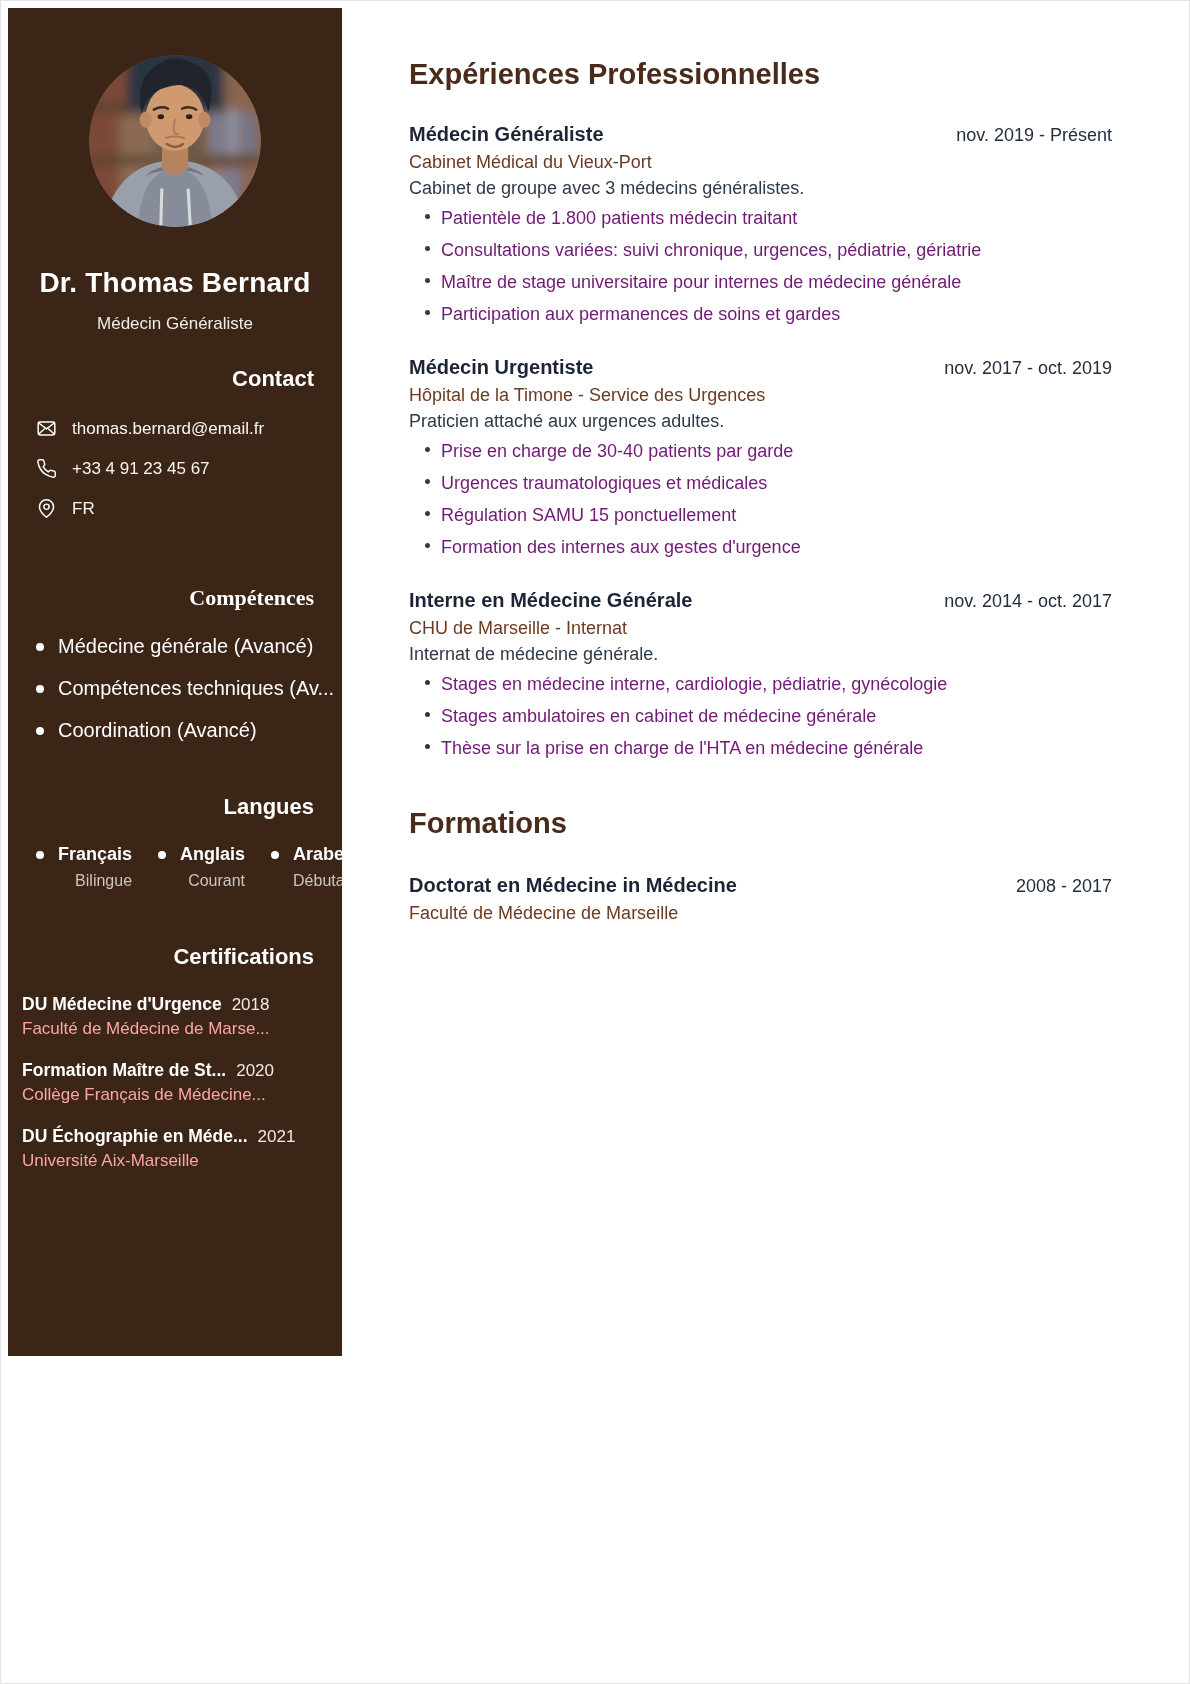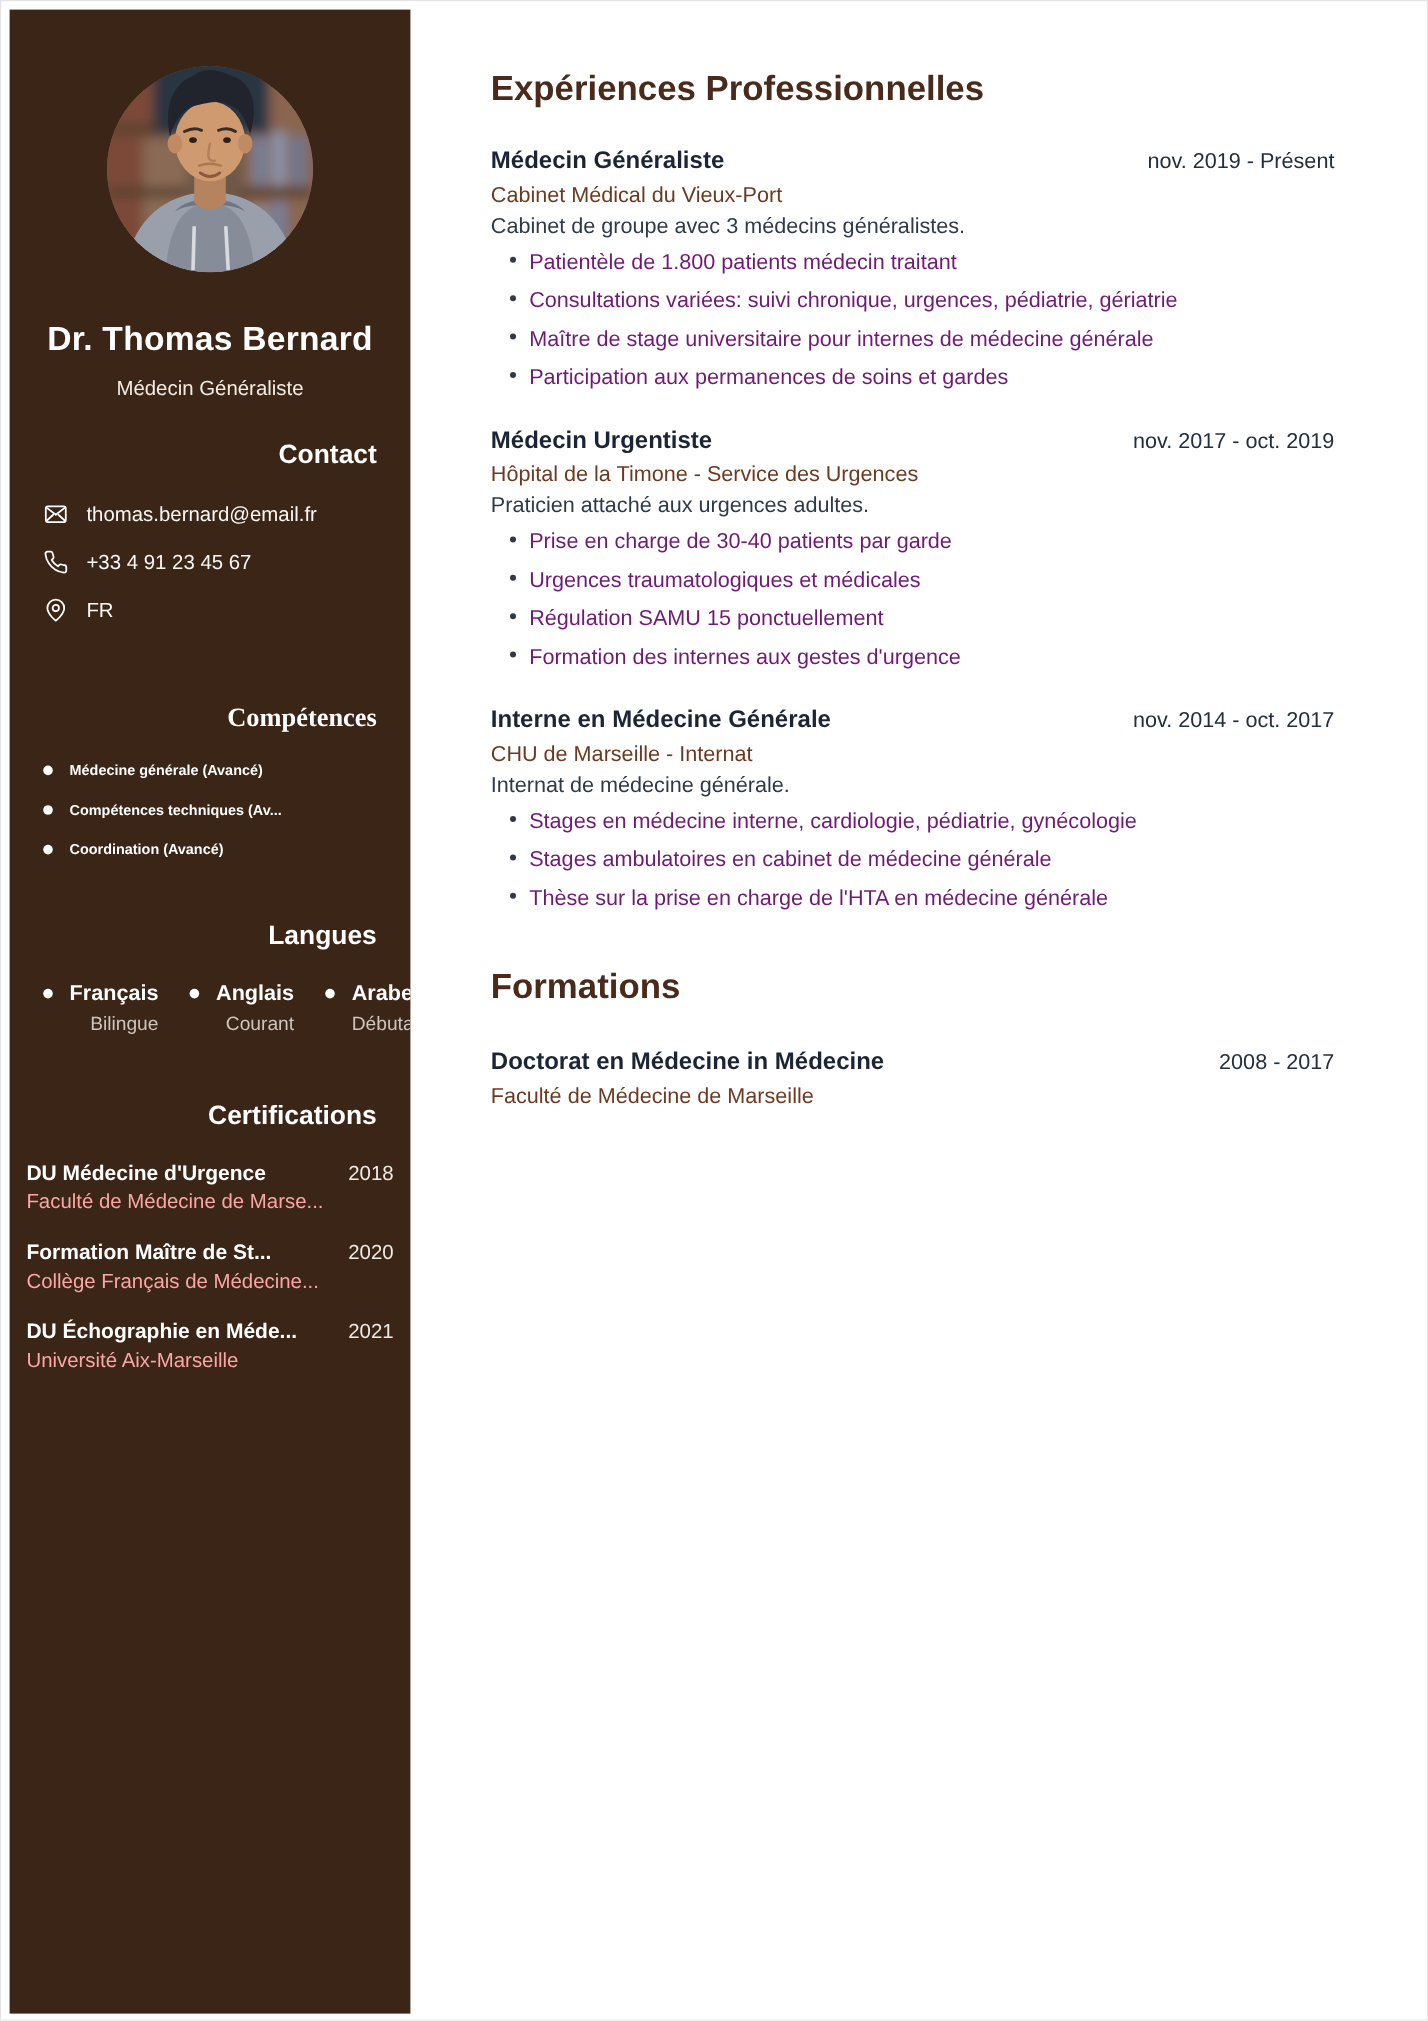--- a/index.html
+++ b/index.html
@@ -14,21 +14,21 @@
     border: 1px solid #e4e4e4;
     overflow: hidden;
   }
 
   
   .sidebar {
     position: absolute;
     left: 7px;
     top: 7px;
     width: 334px;
-    height: 1670px;
+    height: 1348px;
     background: #3a2517;
     color: #ffffff;
     overflow: hidden;
   }
   .avatar-wrap {
     width: 172px;
     height: 172px;
     margin: 47px auto 0 auto;
     border-radius: 50%;
     overflow: hidden;
@@ -58,30 +58,30 @@
   .contact-row { display: flex; align-items: center; gap: 15px; font-size: 17px; color: #faf7f4; }
   .contact-row svg { width: 21px; height: 21px; stroke: #ffffff; fill: none; stroke-width: 1.7; stroke-linecap: round; stroke-linejoin: round; flex: 0 0 auto; }
 
   .heading-skills { margin-top: 66px; font-family: Liberation Serif, serif; }
   .skill-list { margin-top: 24px; display: flex; flex-direction: column; gap: 19px; }
   .bullet-row { display: flex; align-items: center; gap: 14px; }
   .dot {
     width: 8px; height: 8px; border-radius: 50%;
     background: #ffffff; flex: 0 0 auto;
   }
-  .skill-text { font-size: 12px; font-weight: 700; color: #ffffff; white-space: nowrap; }
+  .skill-text { font-size: 20px; font-weight: 400; color: #ffffff; white-space: nowrap; }
 
   .heading-langs { margin-top: 52px; }
   .lang-list { margin-top: 24px; display: flex; flex-direction: row; gap: 26px; }
   .lang-name { font-size: 18px; font-weight: 700; color: #ffffff; }
   .lang-level { margin: 7px 0 0 22px; font-size: 16px; color: #cdc5be; }
 
   .heading-certs { margin-top: 54px; }
   .cert-list { margin-top: 24px; padding: 0 14px; display: flex; flex-direction: column; gap: 21px; }
-  .cert-top { display: flex; justify-content: space-between; align-items: baseline; gap: 10px; }
+  .cert-top { display: flex; justify-content: flex-start; align-items: baseline; gap: 10px; }
   .cert-title { font-size: 17.5px; font-weight: 700; color: #ffffff; white-space: nowrap; }
   .cert-year { font-size: 17px; color: #f0eae5; }
   .cert-org { margin-top: 4px; font-size: 17px; color: #fca5a5; white-space: nowrap; }
 
   
   .main {
     position: absolute;
     left: 372px;
     top: 0;
     width: 703px;

